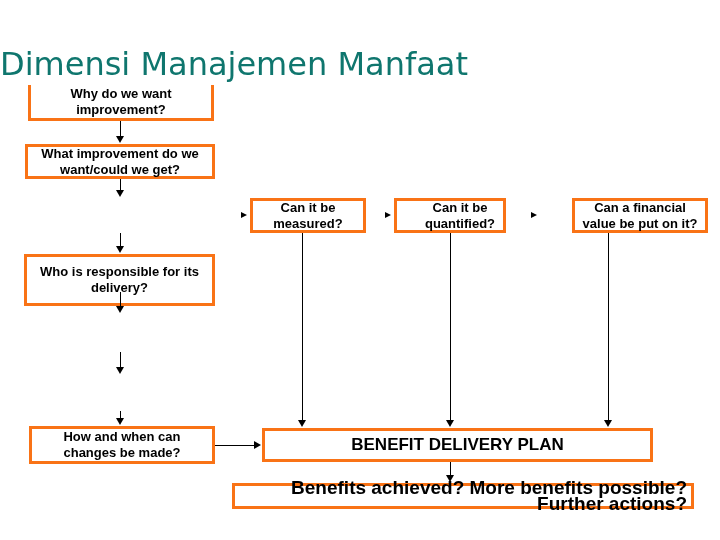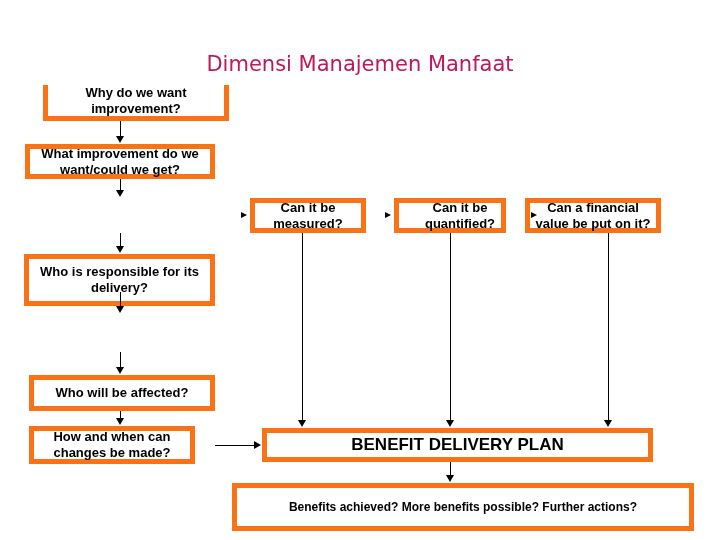--- a/index.html
+++ b/index.html
@@ -13,33 +13,33 @@
     height: 540px;
     background: #ffffff;
     overflow: hidden;
     font-family: "Liberation Sans", sans-serif;
   }
   #slide-title {
     position: absolute;
     left: 0;
     top: 46px;
     width: 720px;
-    text-align: center;
+    text-align: left;
     font-family: "DejaVu Sans", sans-serif;
-    font-size: 21px;
+    font-size: 32px;
     font-weight: 400;
-    color: #be185d;
+    color: #0f766e;
     letter-spacing: 0px;
     line-height: 36px;
     white-space: nowrap;
   }
   .node {
     position: absolute;
     box-sizing: border-box;
-    border: 5px solid #f97316;
+    border: 3px solid #f97316;
     background: #ffffff;
     color: #000000;
     font-family: "Liberation Sans", sans-serif;
     font-weight: bold;
     font-size: 13px;
     line-height: 16px;
     display: flex;
     align-items: center;
     justify-content: center;
     text-align: center;
@@ -80,39 +80,36 @@
     border-left: 6px solid #000000;
   }
 </style>
 </head>
 <body>
 
 <div id="page">
 
   <div id="slide-title">Dimensi Manajemen Manfaat</div>
 
-  <div class="node notop" style="left:43px; top:85px; width:186px; height:36px;">
+  <div class="node notop" style="left:28px; top:85px; width:186px; height:36px;">
     <span class="node-text">Why do we want improvement?</span>
   </div>
 
   <div class="node" style="left:25px; top:144px; width:190px; height:35px;">
     <span class="node-text">What improvement do we want/could we get?</span>
   </div>
 
 
   <div class="node" style="left:24px; top:254px; width:191px; height:52px;">
     <span class="node-text">Who is responsible for its delivery?</span>
   </div>
 
 
-  <div class="node" style="left:29px; top:375px; width:186px; height:36px;">
-    <span class="node-text">Who will be affected?</span>
-  </div>
 
-  <div class="node" style="left:29px; top:426px; width:166px; height:38px;">
+  <div class="node" style="left:29px; top:426px; width:186px; height:38px;">
     <span class="node-text">How and when can changes be made?</span>
   </div>
 
   <div class="vline" style="left:120px; top:121px; height:16px;"></div>
   <div class="arrow-down" style="left:116px; top:136px;"></div>
 
   <div class="vline" style="left:120px; top:179px; height:12px;"></div>
   <div class="arrow-down" style="left:116px; top:190px;"></div>
 
   <div class="vline" style="left:120px; top:233px; height:14px;"></div>
@@ -128,21 +125,21 @@
   <div class="arrow-down" style="left:116px; top:418px;"></div>
 
   <div class="node" style="left:250px; top:198px; width:116px; height:35px;">
     <span class="node-text">Can it be measured?</span>
   </div>
 
   <div class="node" style="left:394px; top:198px; width:112px; height:35px;padding-left:24px;">
     <span class="node-text">Can it be quantified?</span>
   </div>
 
-  <div class="node" style="left:525px; top:198px; width:136px; height:35px;">
+  <div class="node" style="left:572px; top:198px; width:136px; height:35px;">
     <span class="node-text">Can a financial value be put on it?</span>
   </div>
 
   <div class="arrow-right small" style="left:241px; top:212px;"></div>
   <div class="arrow-right small" style="left:385px; top:212px;"></div>
   <div class="arrow-right small" style="left:531px; top:212px;"></div>
 
   <div class="node" style="left:262px; top:428px; width:391px; height:34px; font-size:17px;">
     <span class="node-text">BENEFIT DELIVERY PLAN</span>
   </div>
@@ -152,20 +149,20 @@
 
   <div class="vline" style="left:450px; top:233px; height:188px;"></div>
   <div class="arrow-down" style="left:446px; top:420px;"></div>
 
   <div class="vline" style="left:608px; top:233px; height:188px;"></div>
   <div class="arrow-down" style="left:604px; top:420px;"></div>
 
   <div class="hline" style="left:215px; top:445px; width:40px;"></div>
   <div class="arrow-right" style="left:254px; top:441px;"></div>
 
-  <div class="node" style="left:232px; top:483px; width:462px; height:48px; font-size:12px;">
+  <div class="node" style="left:232px; top:483px; width:462px; height:26px; font-size:19px;text-align:right;">
     <span class="node-text">Benefits achieved? More benefits possible? Further actions?</span>
   </div>
 
   <div class="vline" style="left:450px; top:462px; height:14px;"></div>
   <div class="arrow-down" style="left:446px; top:475px;"></div>
 
 </div>
 
 </body></html>

